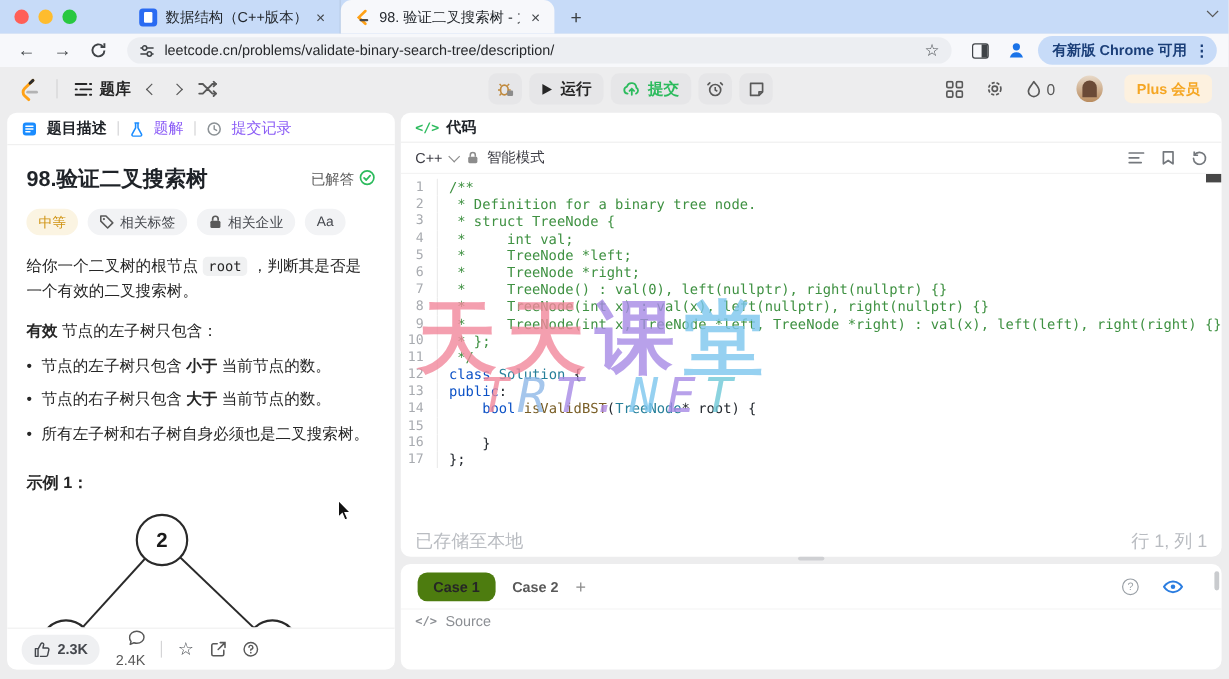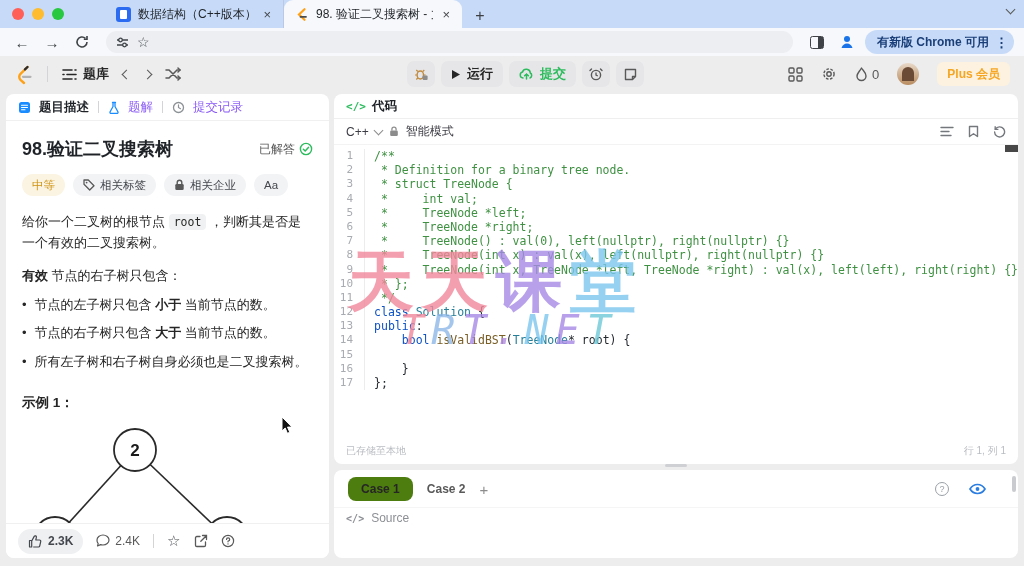--- a/index.html
+++ b/index.html
@@ -60,49 +60,49 @@
   .test-panel { height:88px; }
 
   
   .lp-tabs { height:27px; display:flex; align-items:center; gap:9px; padding:0 12px; border-bottom:1px solid #f0f0f0; font-size:12.5px; }
   .lp-tab { display:flex; align-items:center; gap:8px; }
   .lp-tab .lbl-active { font-weight:700; color:#1f2328; }
   .lp-tab .lbl-dim { color:#8b5cf6; }
   .lp-scroll { position:absolute; top:28px; bottom:35px; left:0; right:0; overflow:hidden; padding:13px 16px 0; }
   .title-row { display:flex; align-items:center; justify-content:space-between; margin-top:2px; }
   .p-title { font-size:18px; font-weight:700; color:#1f2328; }
-  .solved { display:flex; align-items:center; gap:4px; font-size:12px; color:#595959; }
+  .solved { display:flex; gap:4px; font-size:12px; color:#595959; }
   .badges { display:flex; align-items:center; gap:8px; margin-top:13px; }
   .badge { height:22px; border-radius:11px; display:flex; align-items:center; gap:5px; padding:0 10px; font-size:11.5px; background:#f2f3f5; color:#44474d; }
   .badge.medium { background:#fbf4e2; color:#cf9210; }
   .desc { margin-top:15px; font-size:13px; line-height:1.65; color:#262626; }
   .inline-code { font-family:"DejaVu Sans Mono", monospace; font-size:11.5px; background:#f0f1f2; border-radius:4px; padding:1px 5px; color:#262626; }
   .validdef { margin-top:13px; font-size:13px; }
   .bullets { margin-top:10px; }
   .bullet { display:flex; gap:8px; font-size:13px; line-height:1.5; margin-top:9px; color:#262626; }
   .bullet .dot { color:#262626; }
   .example-label { margin-top:23px; font-size:13.5px; font-weight:700; }
   .tree-wrap { margin:10px 0 0 2px; }
   .lp-bottom { position:absolute; left:0; right:0; bottom:0; height:35px; border-top:1px solid #f0f0f0; display:flex; align-items:center; gap:13px; padding:0 12px; background:#fff; font-size:12px; color:#595959; }
   .likepill { height:25px; background:#eff0f2; border-radius:13px; display:flex; align-items:center; gap:6px; padding:0 10px; font-weight:600; color:#44474d; }
-  .lp-ic { display:flex; align-items:flex-start; gap:5px; }
+  .lp-ic { display:flex; align-items:flex-end; gap:5px;flex-direction:column; }
 
   
   .cp-header { height:25px; display:flex; align-items:center; gap:6px; padding:0 12px; border-bottom:1px solid #efefef; }
   .codemark { font-family:"DejaVu Sans Mono", monospace; font-size:11px; font-weight:700; color:#2cbb5d; }
   .cp-title { font-size:12.5px; font-weight:700; color:#1f2328; }
   .lang-row { height:26px; display:flex; align-items:center; gap:7px; padding:0 12px; border-bottom:1px solid #f3f3f3; font-size:12px; color:#3c3c44; }
   .lang-row .right { margin-left:auto; display:flex; gap:14px; align-items:center; }
   .code-area { flex:1; position:relative; padding-top:4px; font-family:"DejaVu Sans Mono", monospace; font-size:11.5px; overflow:hidden; }
   .code-line { display:flex; height:14.2px; line-height:14.2px; white-space:pre; }
   .ln { width:30px; text-align:right; color:#a8abb0; padding-right:11px; flex-shrink:0; font-size:11px; }
   .code-text { border-left:1px solid #ececec; padding-left:9px; }
   .c-cmt{color:#3f9142;} .c-kw{color:#0b51c6;} .c-typ{color:#267f99;} .c-fn{color:#795e26;} .c-pl{color:#24292f;}
   .vthumb { position:absolute; top:0; right:0; width:13px; height:7px; background:#474747; }
-  .cp-footer { height:22px; display:flex; align-items:center; justify-content:space-between; padding:0 12px 4px; font-size:10px; color:#b9bcc1; }
+  .cp-footer { height:22px; display:flex; align-items:center; justify-content:space-between; padding:0 12px 4px; font-size:15px; color:#b9bcc1; }
 
   
   .watermark { position:absolute; left:14px; top:104px; pointer-events:none; opacity:.8; }
   .wm1 { font-size:66px; font-weight:600; letter-spacing:8px; line-height:1; }
   .wm2 { font-size:40px; font-weight:300; letter-spacing:7px; margin:-8px 0 4px 52px; font-style:italic; }
 
   
   .tp-header { height:24px; display:flex; align-items:center; gap:10px; padding:0 12px; font-size:12.5px; }
   .tp-tab { display:flex; align-items:center; gap:6px; }
   .tp-active { font-weight:700; color:#1f2328; }
@@ -163,20 +163,21 @@
         </svg>
     </span>
     <div class="urlpill">
       <span>
         <svg width="13" height="13" viewBox="0 0 13 13">
             <path d="M1 4h11M1 9h11" stroke="#3f4347" stroke-width="1.4"></path>
             <circle cx="4.5" cy="4" r="1.8" fill="#eceef2" stroke="#3f4347" stroke-width="1.3"></circle>
             <circle cx="8.5" cy="9" r="1.8" fill="#eceef2" stroke="#3f4347" stroke-width="1.3"></circle>
           </svg>
       </span>
+      <span class="urltext">leetcode.cn/problems/validate-binary-search-tree/description/</span>
       <span class="star">☆</span>
     </div>
     <span class="navbtn">
         <span class="readlist"></span>
       </span>
     <span class="navbtn">
       <svg width="18" height="18" viewBox="0 0 18 18">
           <circle cx="9" cy="6" r="3" fill="#1a73e8"></circle>
           <path d="M3.5 15c.8-3 3-4.5 5.5-4.5s4.7 1.5 5.5 4.5z" fill="#1a73e8"></path>
         </svg>
@@ -335,21 +336,21 @@
                 <path d="M3.2 5V3.5a2.3 2.3 0 0 1 4.6 0V5" fill="none" stroke="#595959" stroke-width="1.4"></path>
               </svg>
             <span>相关企业</span>
           </span>
           <span class="badge">
               <span>Aa</span>
             </span>
         </div>
 
         <div class="desc"><span>给你一个二叉树的根节点 </span><span class="inline-code">root</span><span> ，判断其是否是一个有效的二叉搜索树。</span></div>
-        <div class="validdef"><span style="font-weight: 700;">有效</span><span> 节点的右子树只包含：</span></div>
+        <div class="validdef"><span style="font-weight: 700;">有效</span><span> 节点的左子树只包含：</span></div>
         <div class="bullets">
             <div class="bullet">
               <span class="dot">•</span>
               <span><span>节点的左子树只包含 </span><span style="font-weight: 700;">小于</span><span> 当前节点的数。</span></span>
             </div>
             <div class="bullet">
               <span class="dot">•</span>
               <span><span>节点的右子树只包含 </span><span style="font-weight: 700;">大于</span><span> 当前节点的数。</span></span>
             </div>
             <div class="bullet">

